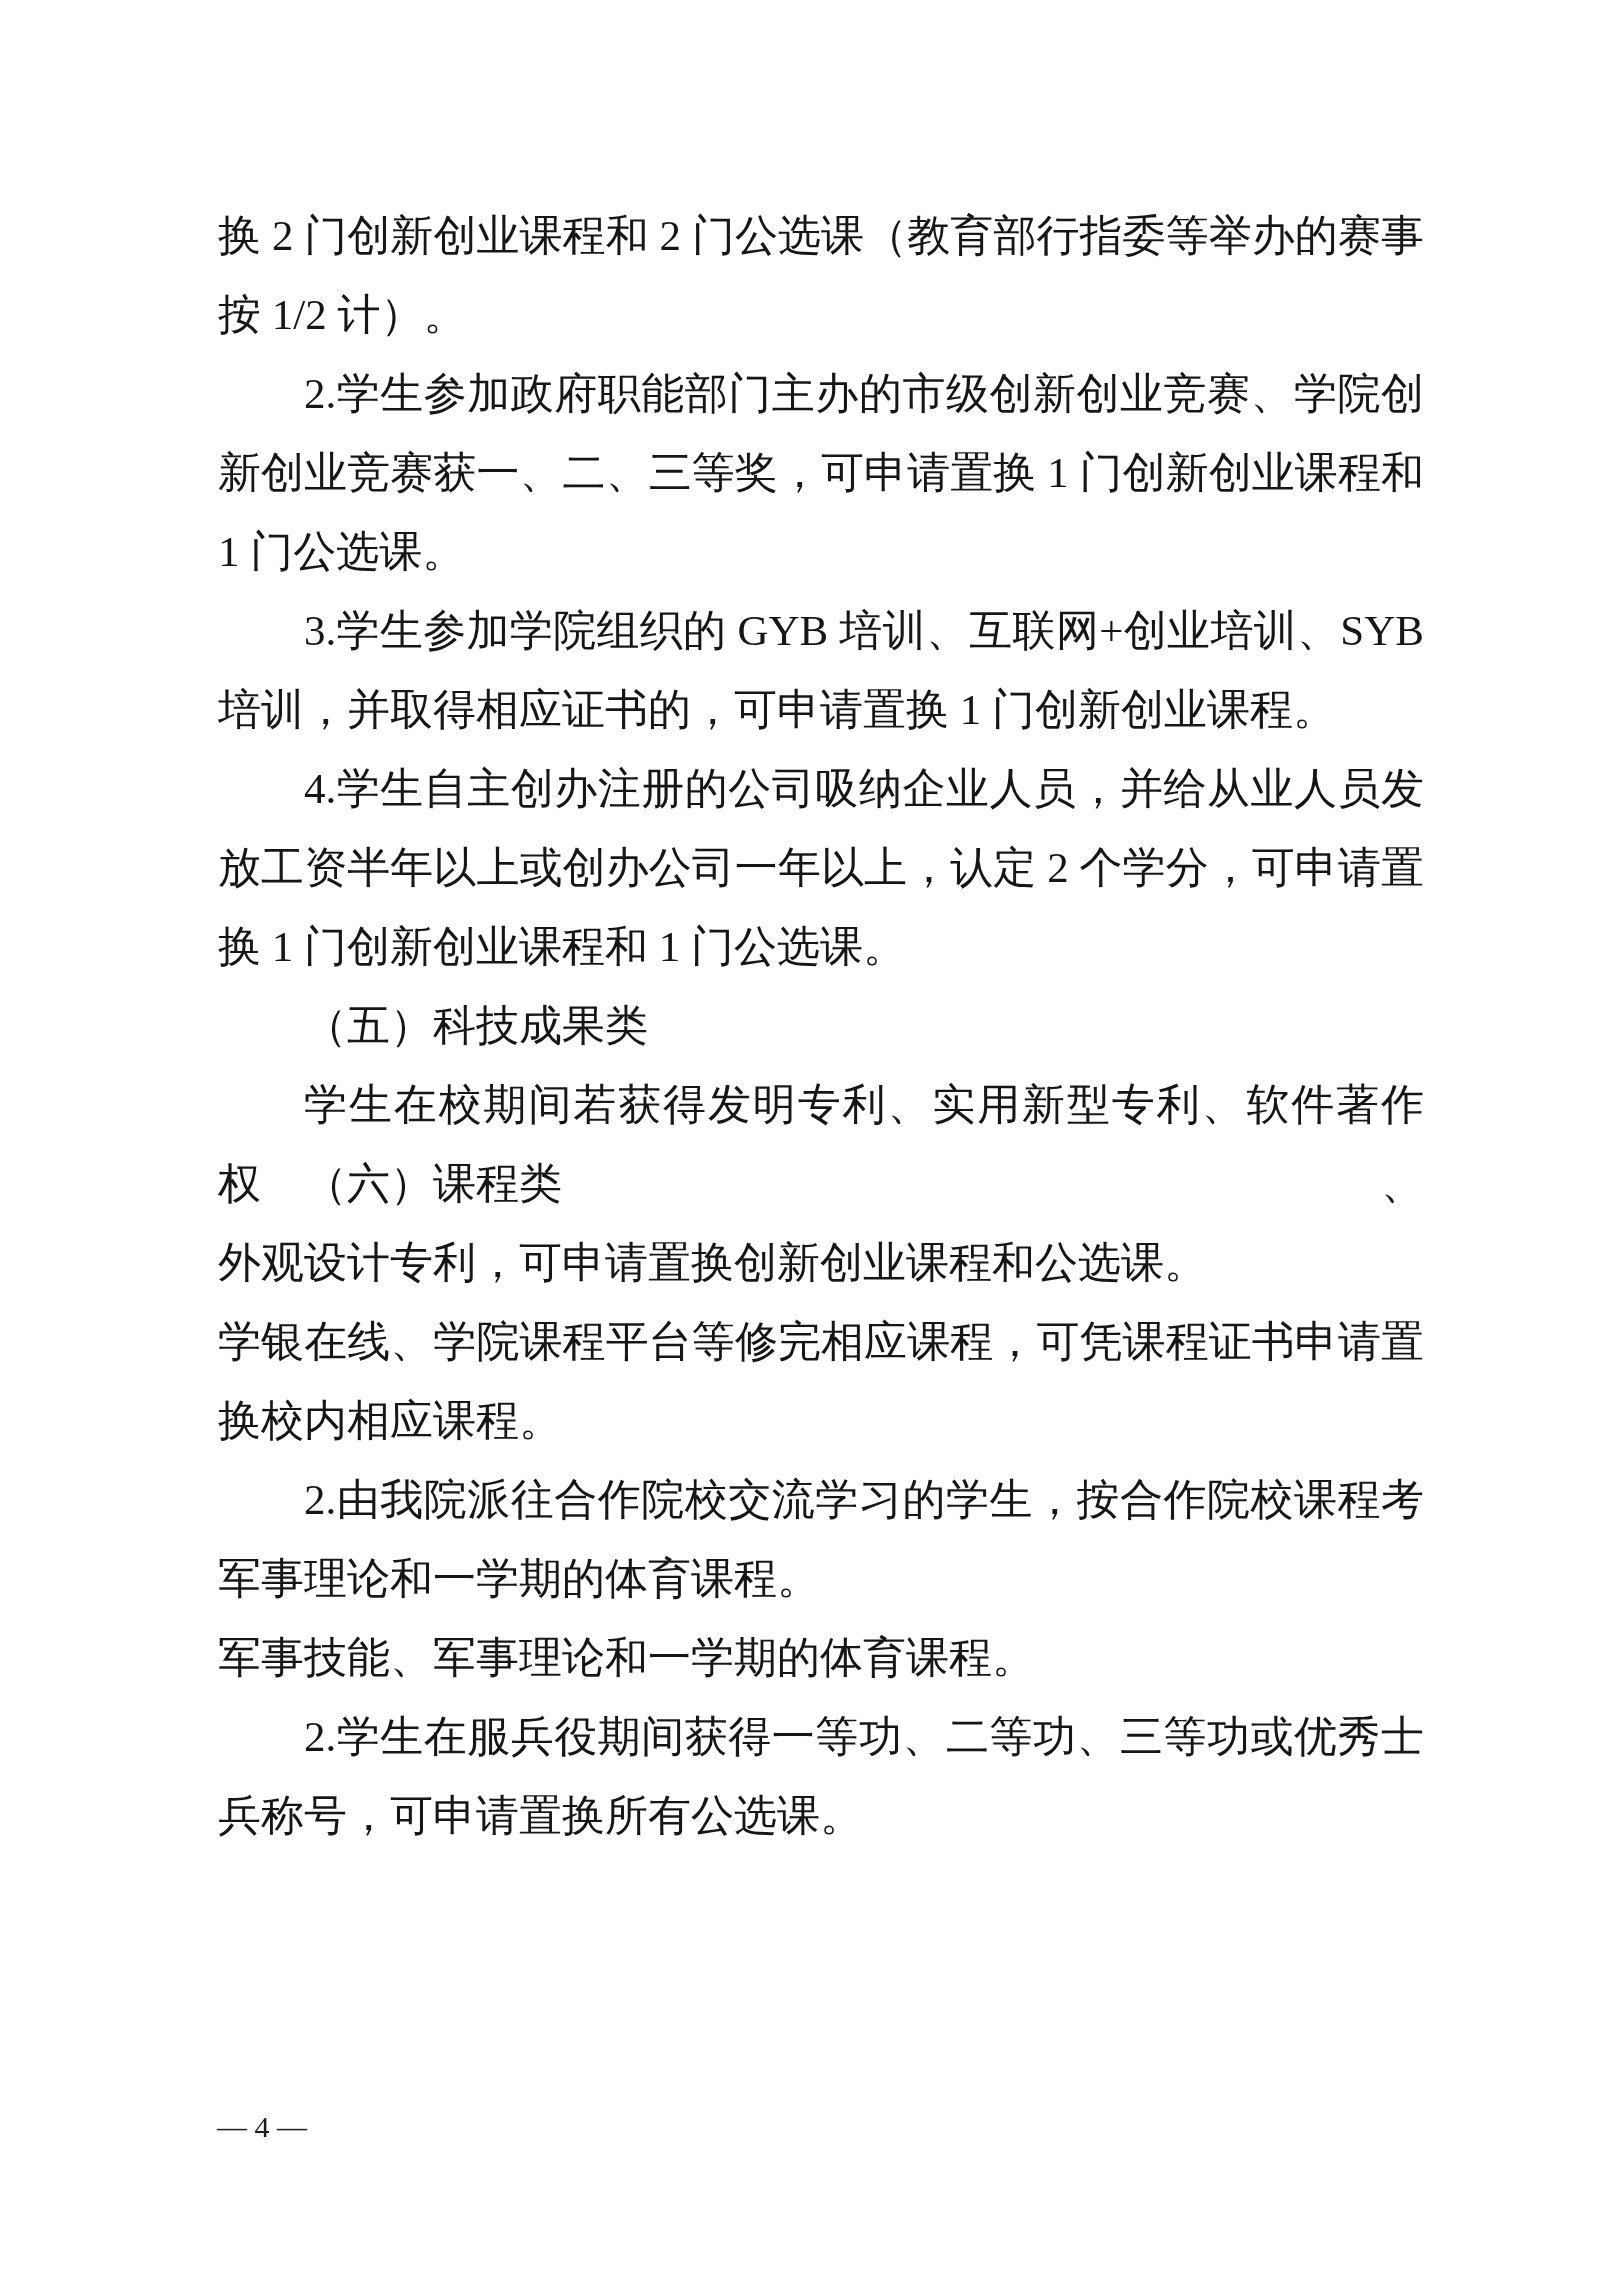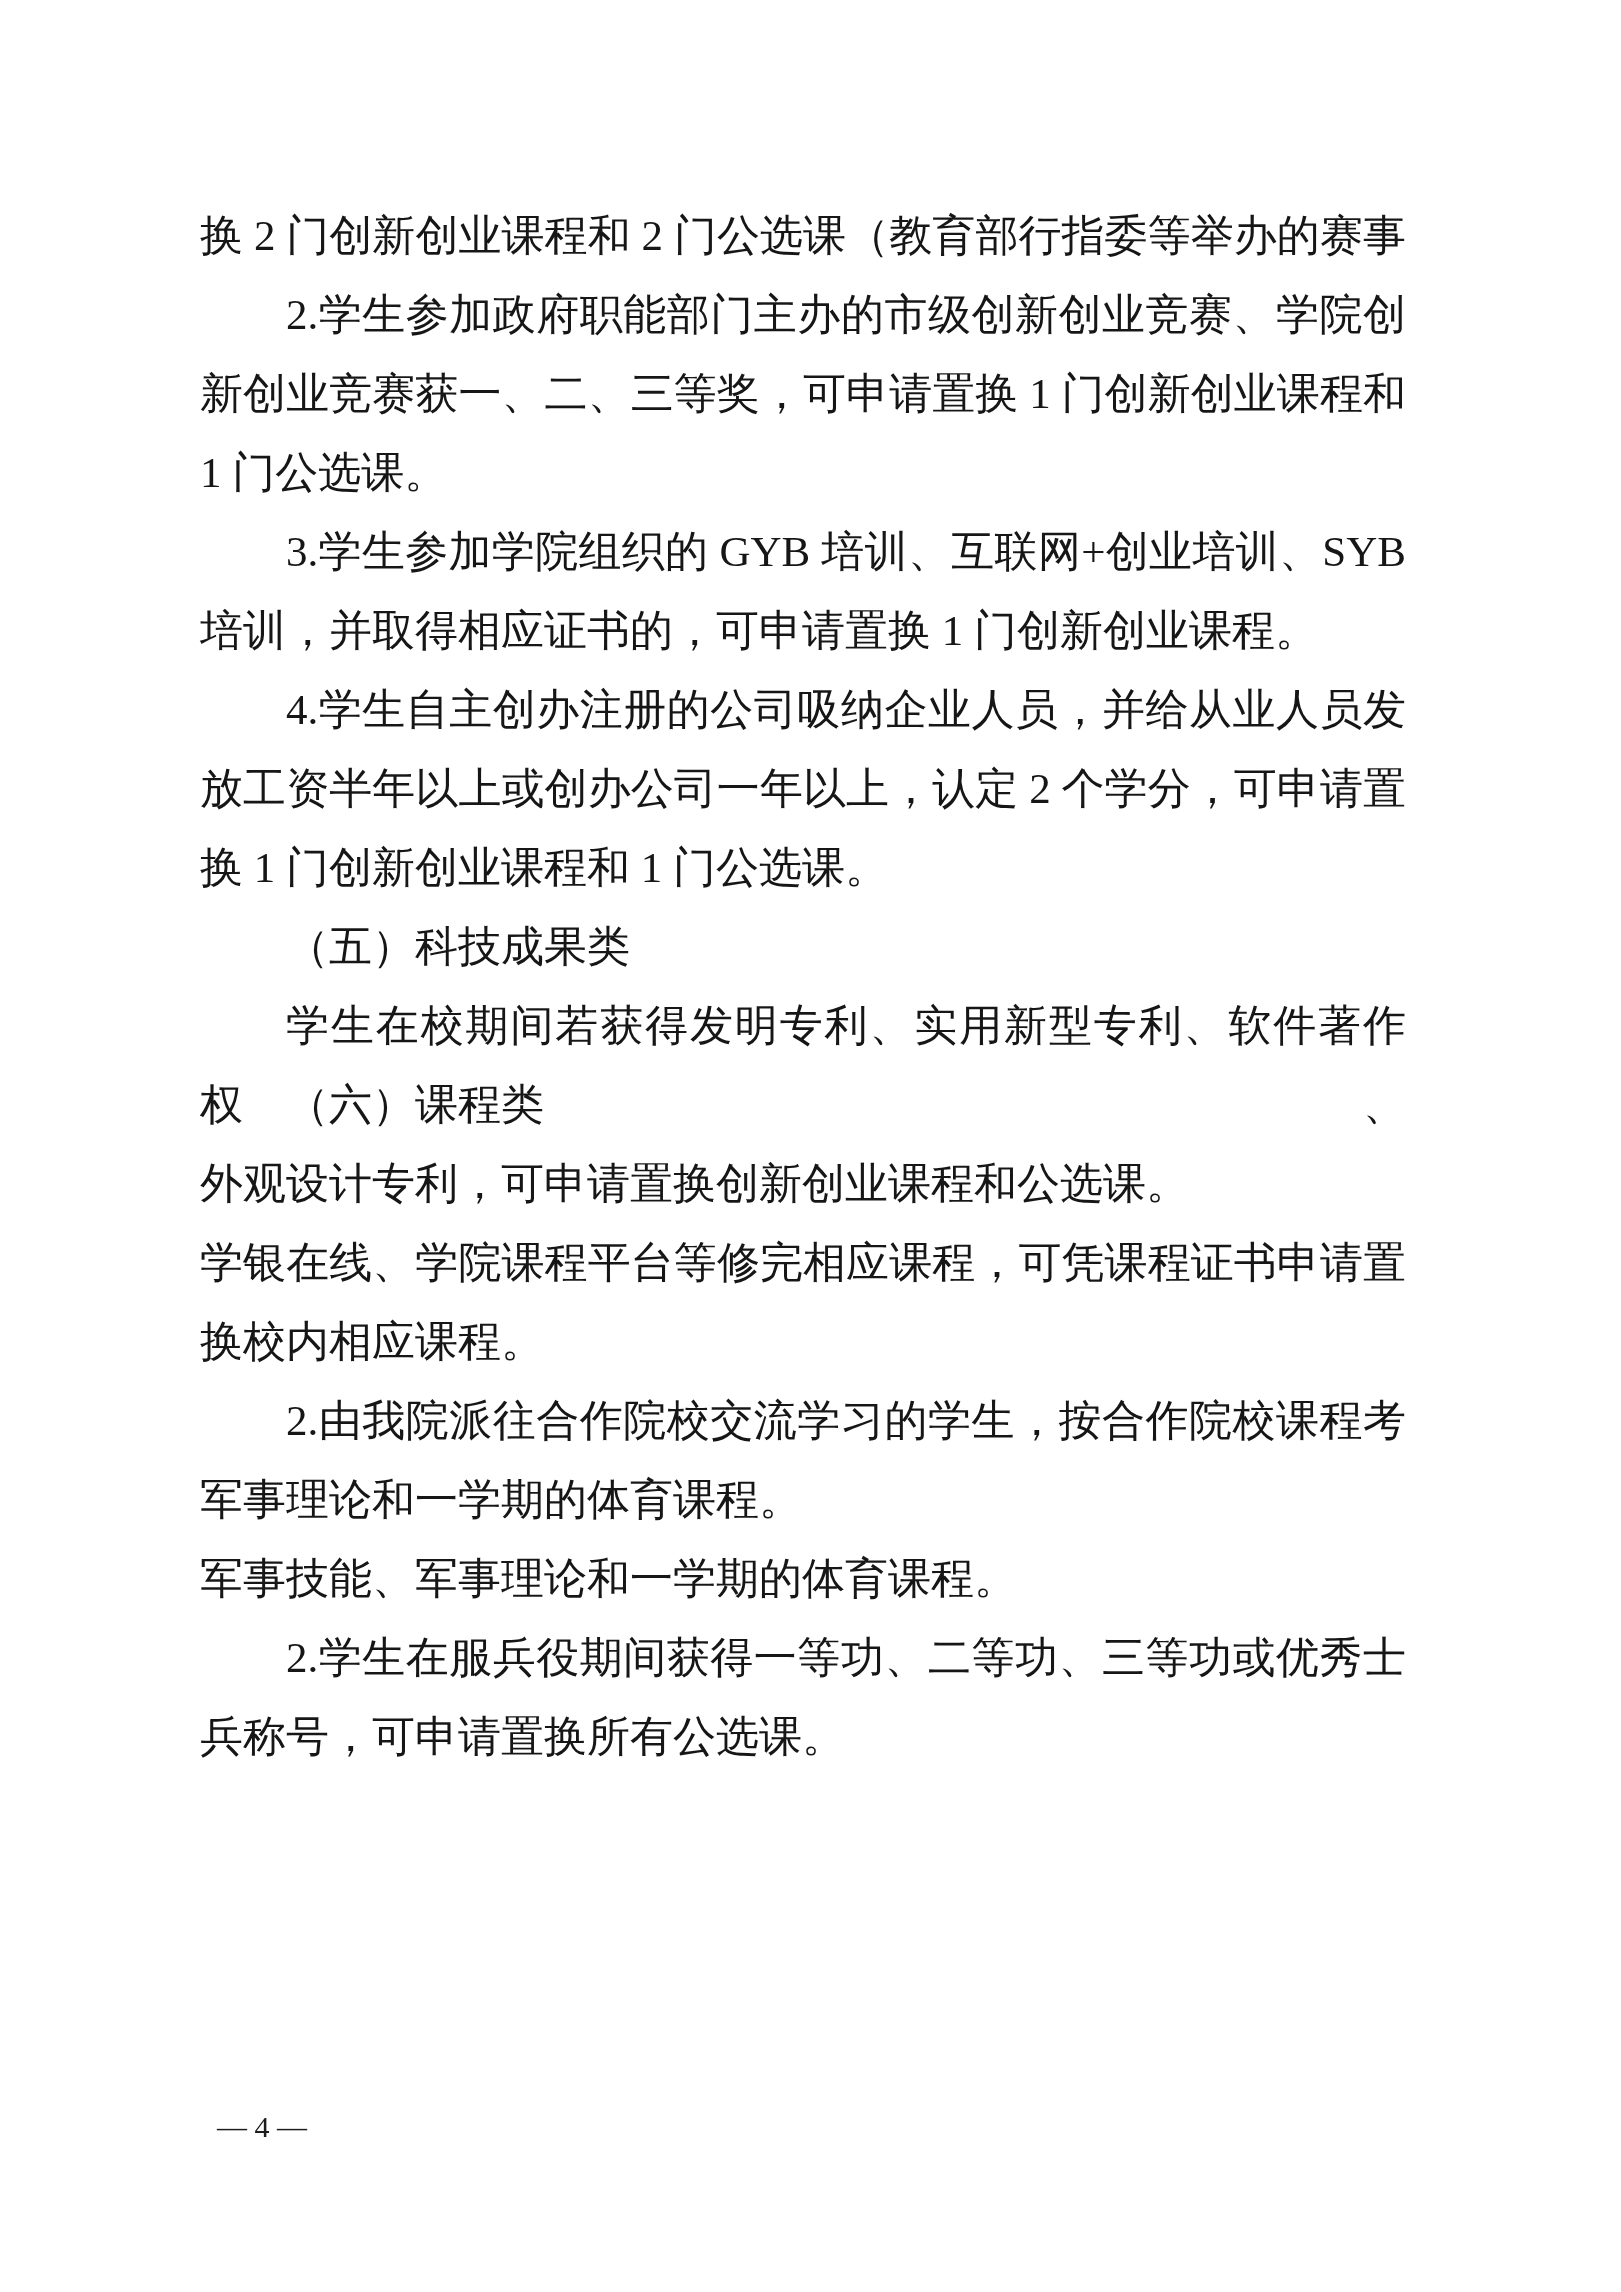--- a/index.html
+++ b/index.html
@@ -11,21 +11,21 @@
     position: relative;
     width: 1621px;
     height: 2293px;
     background: #ffffff;
     overflow: hidden;
     font-family: "Liberation Serif", "DejaVu Serif", serif;
     color: #161616;
   }
   .content {
     position: absolute;
-    left: 200px;
+    left: 218px;
     top: 196px;
     width: 1206px;
   }
   .line {
     font-size: 43px;
     height: 79px;
     line-height: 79px;
     white-space: nowrap;
     letter-spacing: 0;
   }
@@ -47,20 +47,21 @@
     color: #1c1c1c;
     white-space: nowrap;
   }
 </style>
 </head>
 <body>
 
 <div class="page">
   <div class="content">
       <div class="line fill">换 2 门创新创业课程和 2 门公选课（教育部行指委等举办的赛事</div>
+      <div class="line">按 1/2 计）。</div>
       <div class="line fill indent">2.学生参加政府职能部门主办的市级创新创业竞赛、学院创</div>
       <div class="line fill">新创业竞赛获一、二、三等奖，可申请置换 1 门创新创业课程和</div>
       <div class="line">1 门公选课。</div>
       <div class="line fill indent">3.学生参加学院组织的 GYB 培训、互联网+创业培训、SYB</div>
       <div class="line">培训，并取得相应证书的，可申请置换 1 门创新创业课程。</div>
       <div class="line fill indent">4.学生自主创办注册的公司吸纳企业人员，并给从业人员发</div>
       <div class="line fill">放工资半年以上或创办公司一年以上，认定 2 个学分，可申请置</div>
       <div class="line">换 1 门创新创业课程和 1 门公选课。</div>
       <div class="line indent">（五）科技成果类</div>
       <div class="line fill indent">学生在校期间若获得发明专利、实用新型专利、软件著作权、</div>

